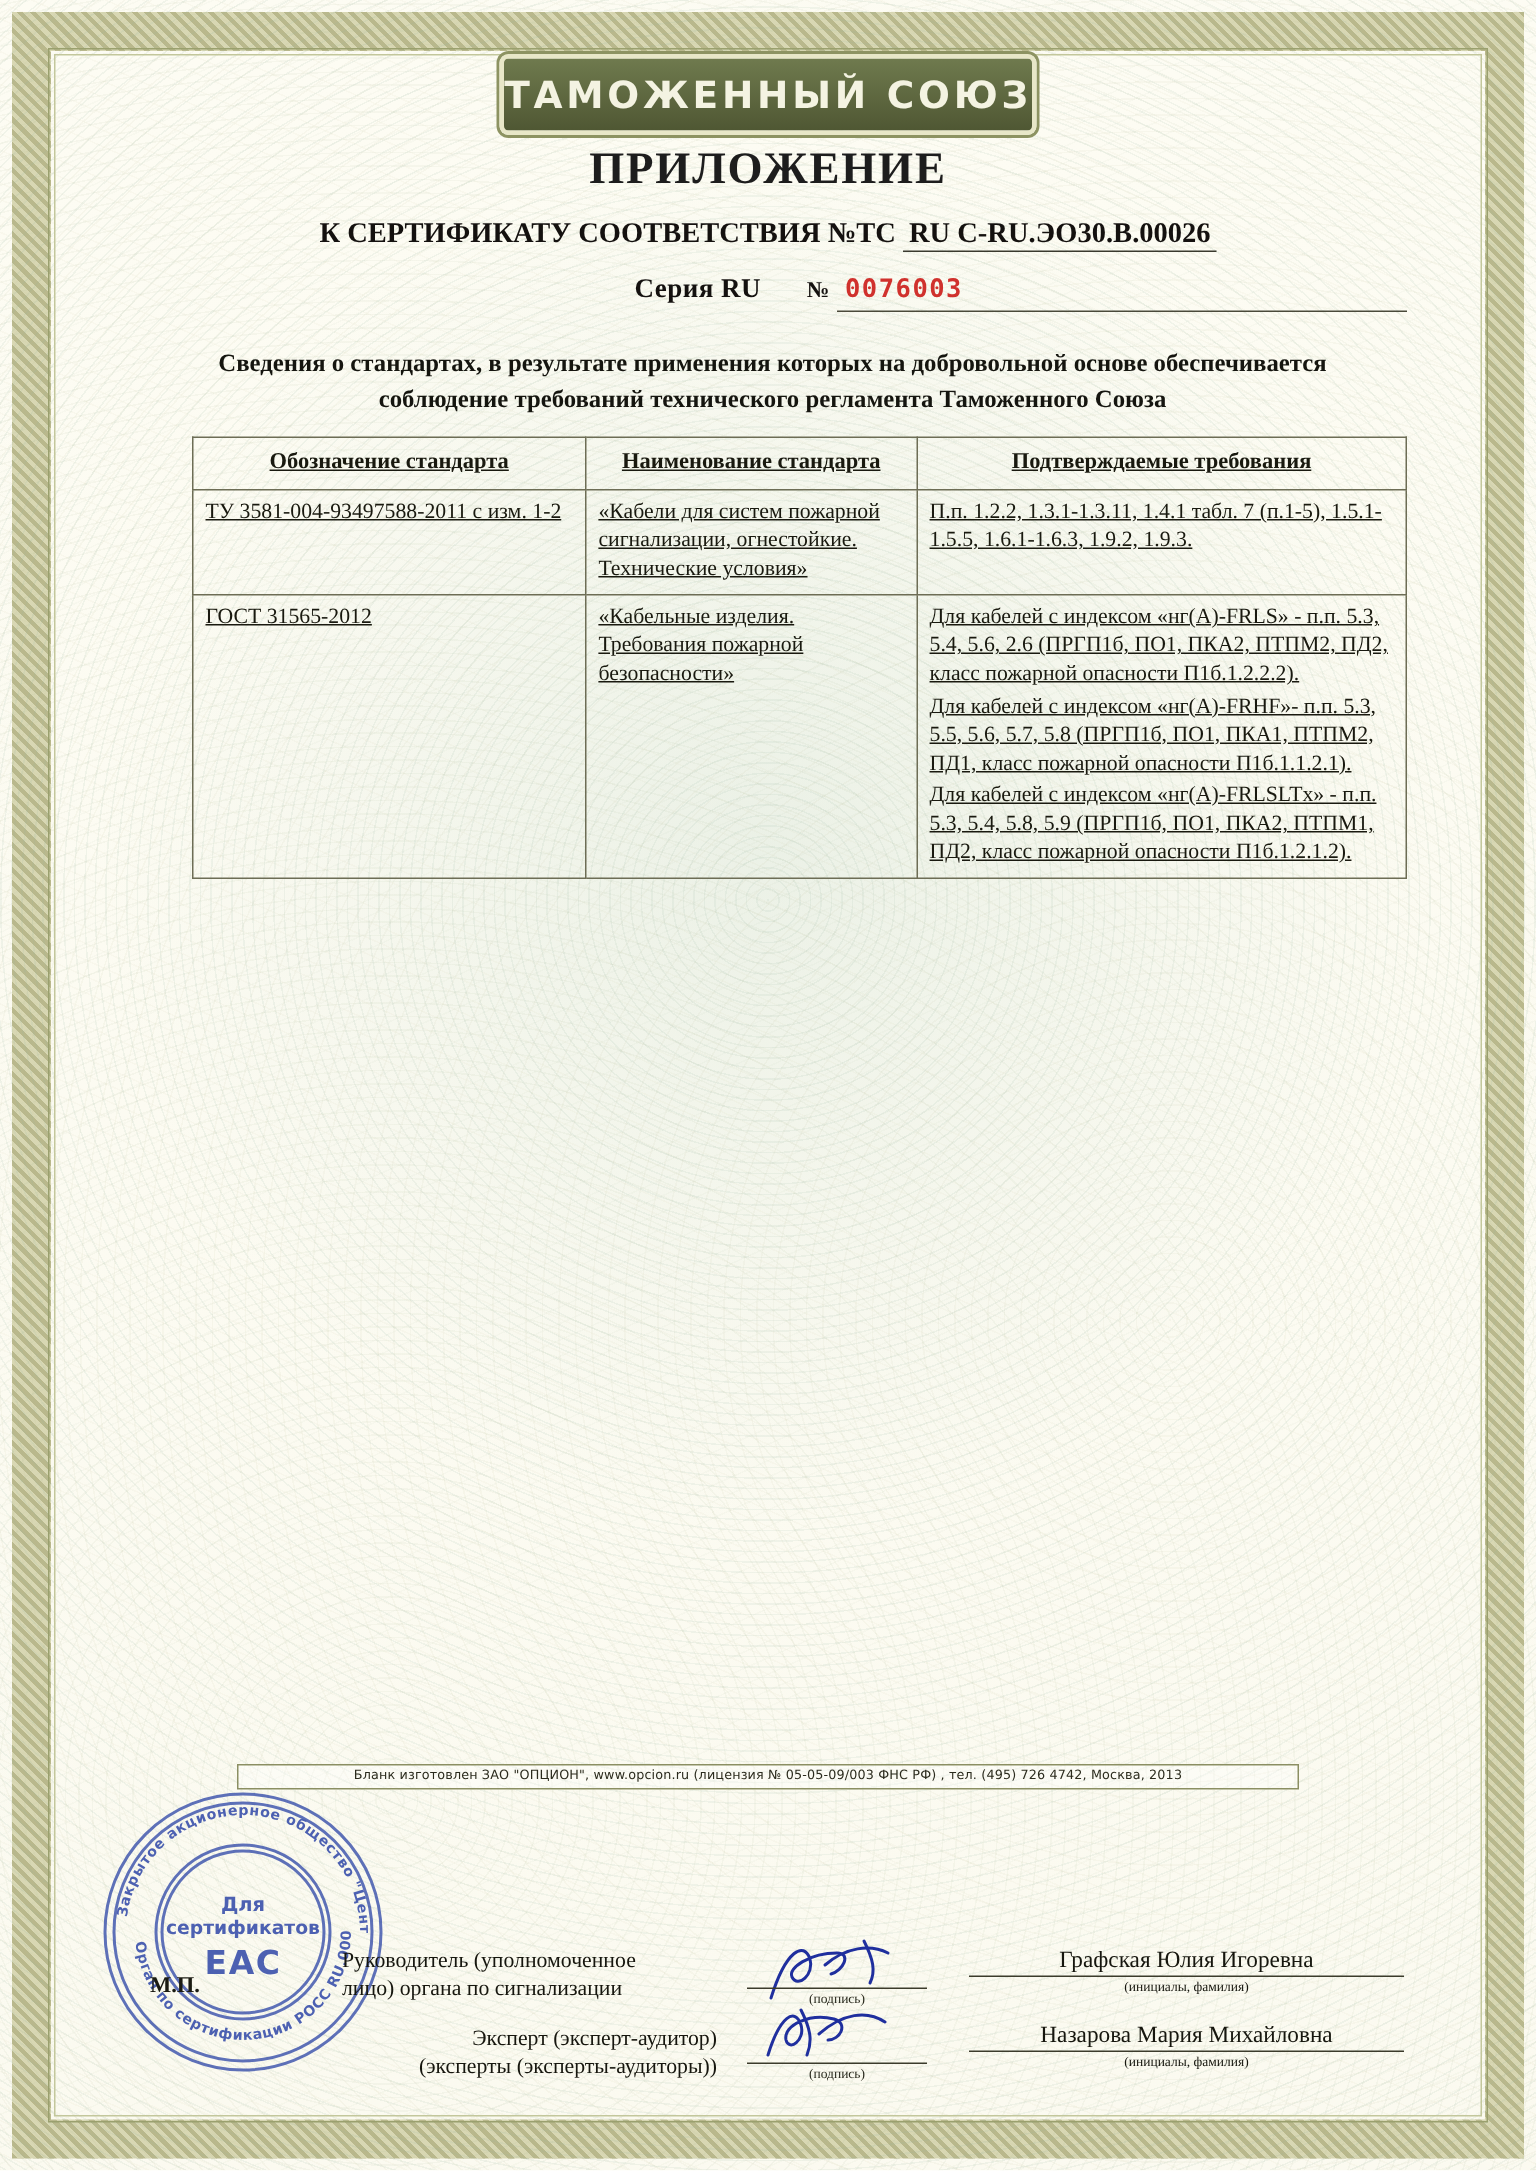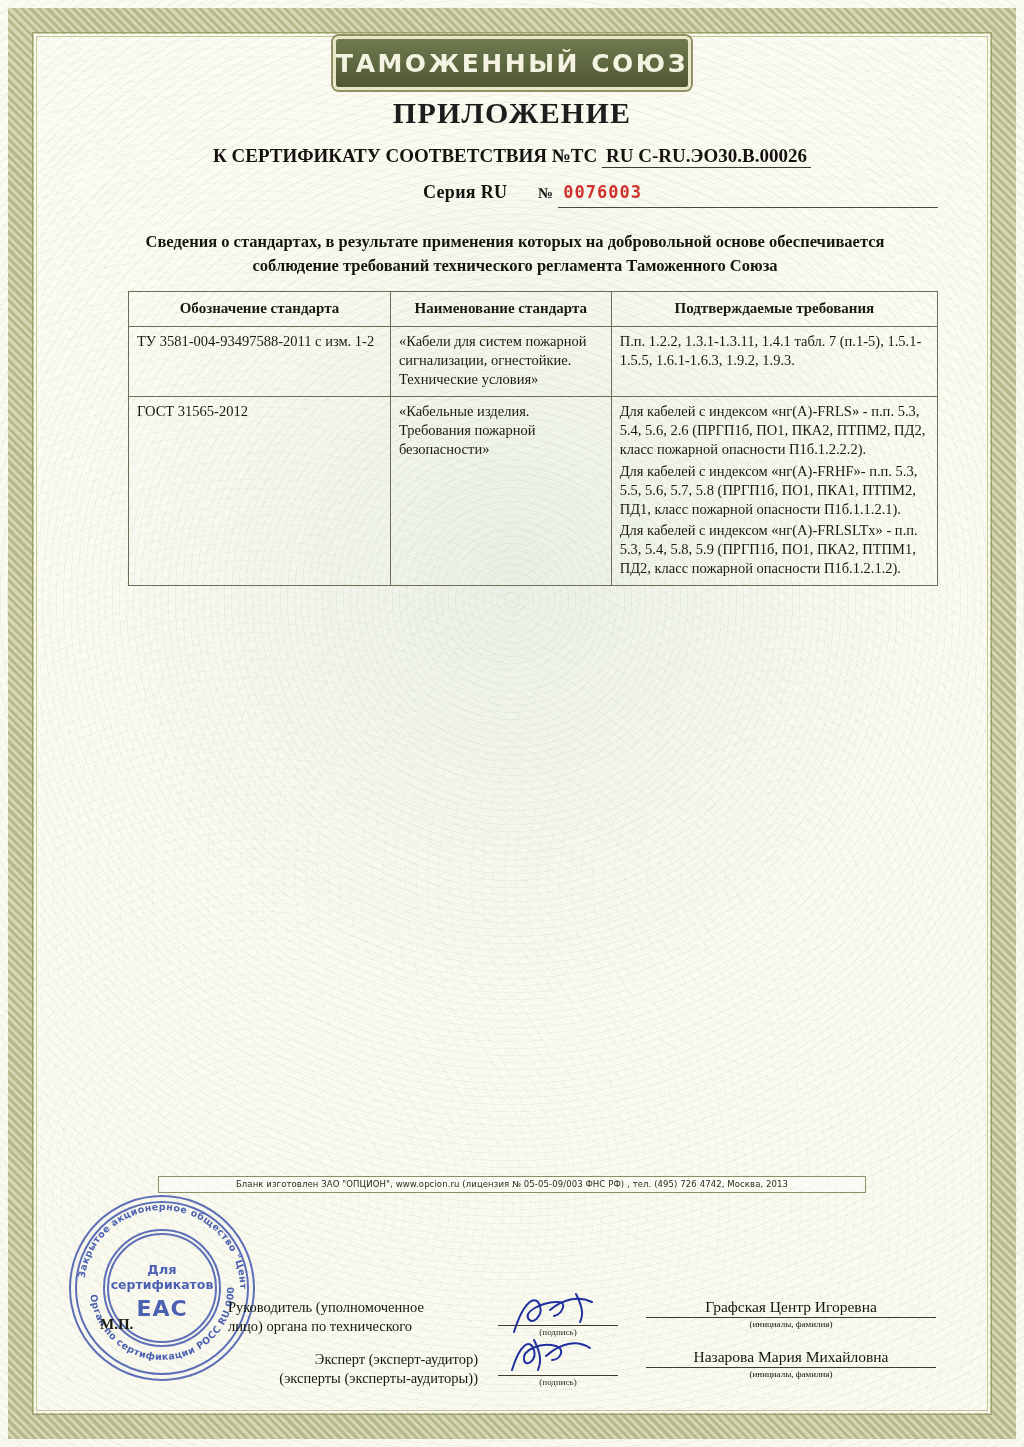--- a/index.html
+++ b/index.html
@@ -164,20 +164,21 @@
     border-collapse: collapse;
     background: transparent;
   }
   table.std th, table.std td {
     border: 1px solid #6d6d55;
     vertical-align: top;
     padding: 5px 8px 7px 8px;
     font-size: 14.5px;
     line-height: 1.32;
     color: #19190f;
+    text-decoration: underline;
   }
   table.std th {
     text-align: center;
     font-weight: bold;
     font-size: 15px;
     padding-top: 7px;
   }
   td.c1 { width: 262px; }
   td.c2 { width: 215px; }
   td.c3 { width: 330px; }
@@ -358,21 +359,21 @@
         <text x="98" y="99" text-anchor="middle" font-family="DejaVu Sans, sans-serif" font-size="12.5" font-weight="bold" fill="#2f47a8">сертификатов</text>
         <text x="98" y="126" text-anchor="middle" font-family="DejaVu Sans, sans-serif" font-size="22" font-weight="bold" fill="#2f47a8" letter-spacing="1">ЕAC</text>
       </svg>
     </div>
 
     <div class="sig-area">
       <div class="mp">М.П.</div>
 
       <div class="role1">
         <div>Руководитель (уполномоченное</div>
-        <div>лицо) органа по технического</div>
+        <div>лицо) органа по сигнализации</div>
       </div>
 
       <div class="role2">
         <div>Эксперт (эксперт-аудитор)</div>
         <div>(эксперты (эксперты-аудиторы))</div>
       </div>
 
       <svg class="scribble" id="scribble1" width="110" height="56" viewBox="0 0 110 56">
         <g fill="none" stroke="#1f2f9e" stroke-width="2" stroke-linecap="round">
           <path d="M8,44 C18,12 30,6 34,18 C37,28 26,38 22,30 C19,24 34,14 52,14 C62,14 56,26 48,28"></path>
@@ -391,21 +392,21 @@
       <div class="sigslot s1">
         <div class="line"></div>
         <div>(подпись)</div>
       </div>
       <div class="sigslot s2">
         <div class="line"></div>
         <div>(подпись)</div>
       </div>
 
       <div class="namebox n1">
-        <div class="nm">Графская Центр Игоревна</div>
+        <div class="nm">Графская Юлия Игоревна</div>
         <div class="cap">(инициалы, фамилия)</div>
       </div>
       <div class="namebox n2">
         <div class="nm">Назарова Мария Михайловна</div>
         <div class="cap">(инициалы, фамилия)</div>
       </div>
     </div>
 
     <div id="footer">Бланк изготовлен ЗАО "ОПЦИОН", www.opcion.ru (лицензия № 05-05-09/003 ФНС РФ) , тел. (495) 726 4742, Москва, 2013</div>
 

